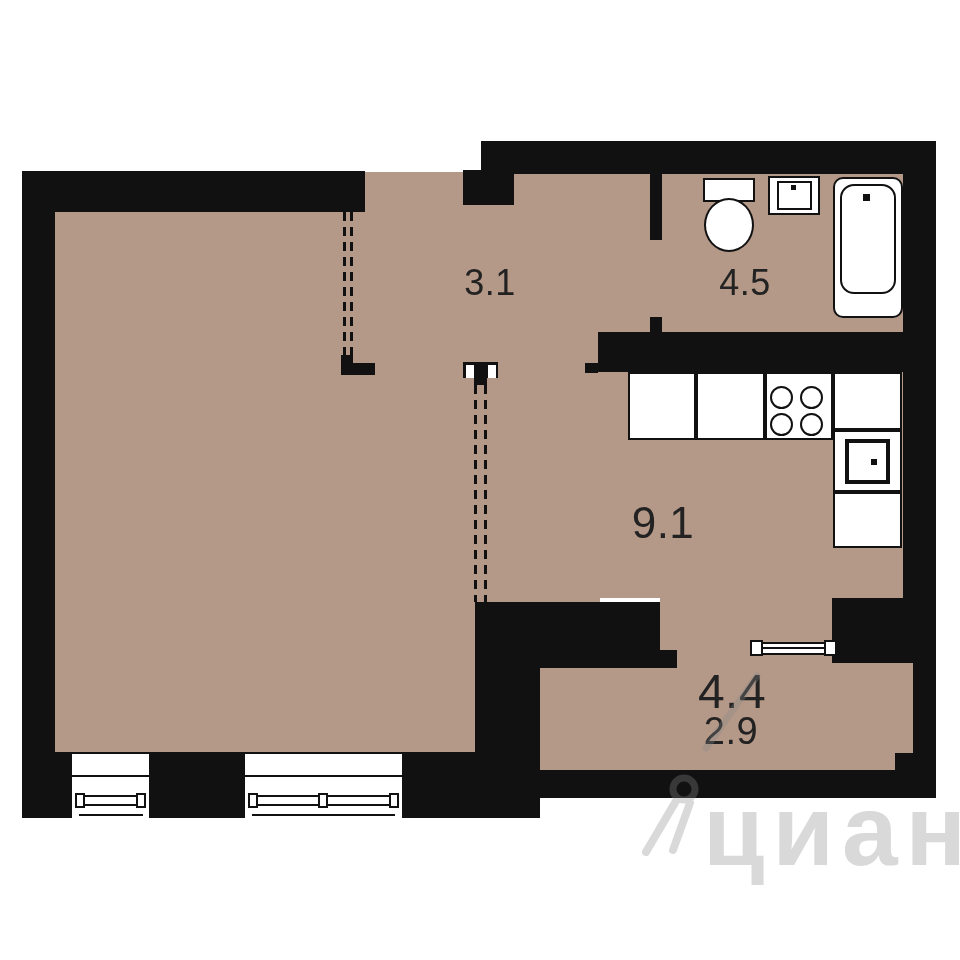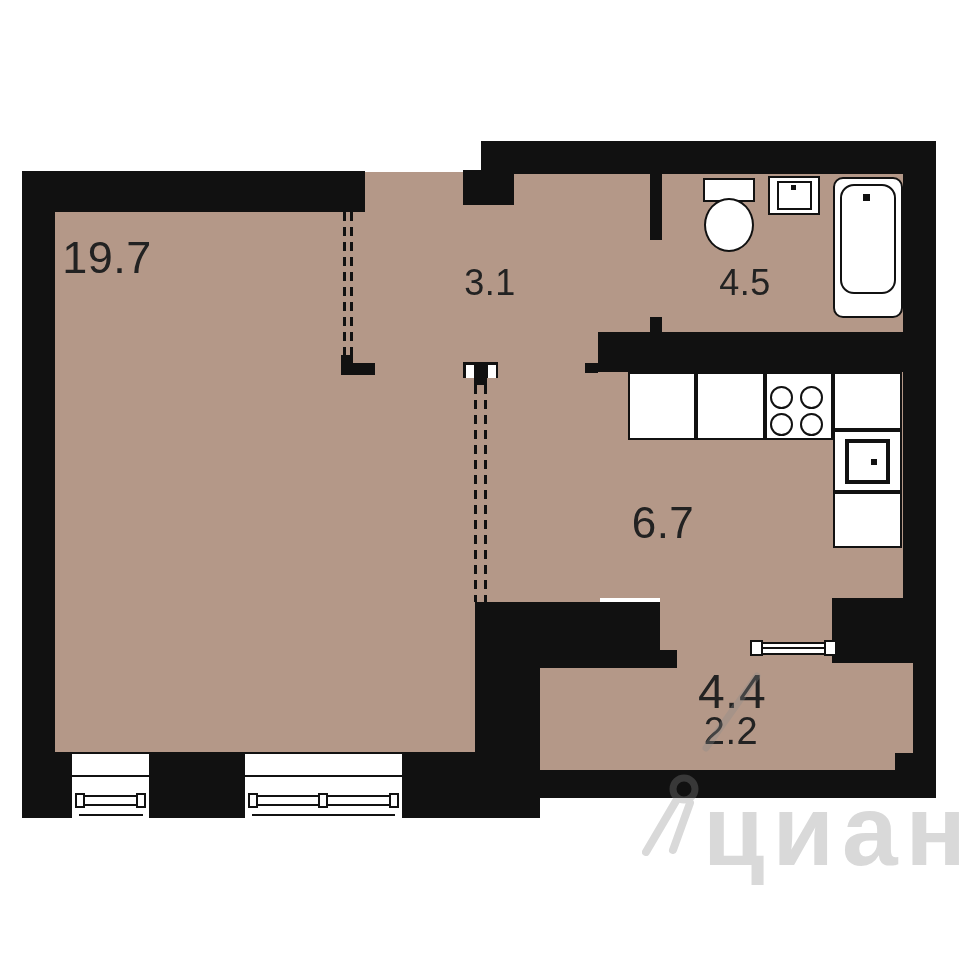--- a/index.html
+++ b/index.html
@@ -100,26 +100,25 @@
   <div class="hline" style="left:79px;top:814px;width:64px;"></div>
 
   <div class="white" style="left:245px;top:754px;width:157px;height:64px;"></div>
   <div class="hline" style="left:245px;top:775px;width:157px;"></div>
   <div class="fix" style="left:249px;top:795px;width:149px;height:11px;border-width:2px;"></div>
   <div class="post" style="left:248px;top:793px;width:10px;height:15px;"></div>
   <div class="post" style="left:318px;top:793px;width:10px;height:15px;"></div>
   <div class="post" style="left:389px;top:793px;width:10px;height:15px;"></div>
   <div class="hline" style="left:252px;top:814px;width:143px;"></div>
 
-  <span class="label" style="left:107px;top:257px;font-size:45px;">19.7</span>
   <span class="label" style="left:490px;top:283px;font-size:36px;">3.1</span>
   <span class="label" style="left:745px;top:283px;font-size:36px;">4.5</span>
-  <span class="label" style="left:663px;top:523px;font-size:44px;">6.7</span>
+  <span class="label" style="left:663px;top:523px;font-size:44px;">9.1</span>
   <span class="label" style="left:732px;top:692px;font-size:48px;">4.4</span>
-  <span class="label" style="left:731px;top:731px;font-size:38px;">2.2</span>
+  <span class="label" style="left:731px;top:731px;font-size:38px;">2.9</span>
 
   <div class="abs" style="left:0;top:0;width:960px;height:960px;pointer-events:none;">
     <svg width="960" height="960" style="position:absolute;left:0;top:0;opacity:.32;">
       <g stroke="var(--watermark,#8a8a8a)" fill="none" stroke-linecap="round">
         <line x1="757" y1="676" x2="706" y2="748" stroke-width="7"></line>
         <circle cx="684" cy="789" r="11" stroke-width="7"></circle>
         <line x1="676" y1="801" x2="646" y2="852" stroke-width="8"></line>
         <line x1="690" y1="803" x2="673" y2="850" stroke-width="8"></line>
       </g>
     </svg>

